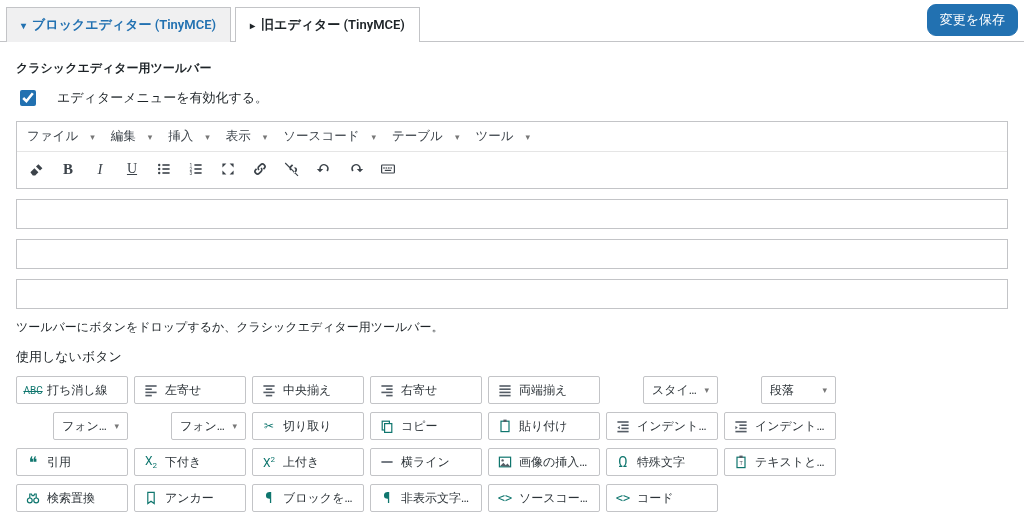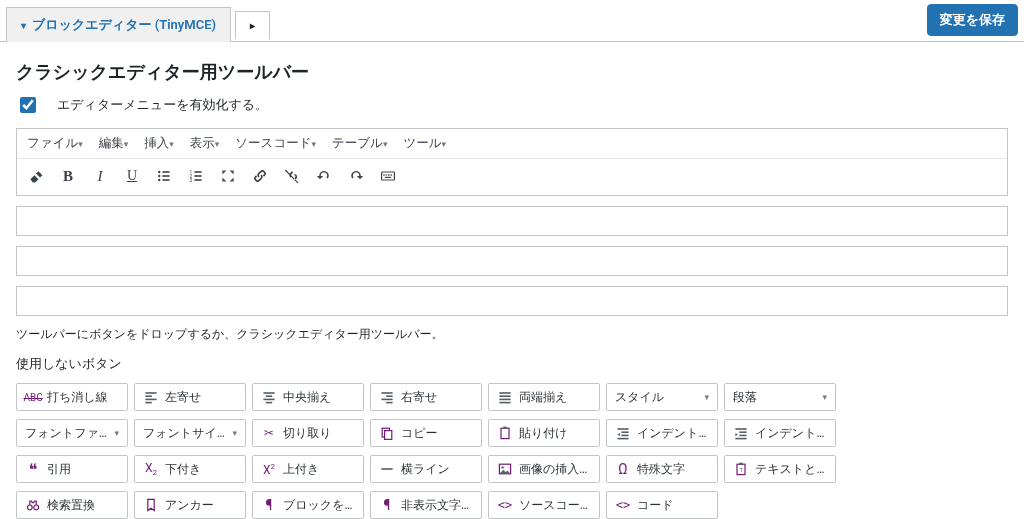--- a/index.html
+++ b/index.html
@@ -34,34 +34,34 @@
     top: 1px;
   }
   .tab.active { background: #fff; }
   .tab.inactive { color: #2271b1; }
   .tab-caret { font-size: 10px; }
   .save-btn {
     margin-left: auto;
     background: #2271b1;
     color: #fff;
     border: 1px solid #2271b1;
-    border-radius: 4px;
+    border-radius: 9px;
     padding: 6px 12px;
-    font-weight: 700;
+    font-weight: 400;
     font-size: 13px;
     position: absolute;
     right: 6px;
     top: 4px;
   }
   .panel {
     padding: 12px 16px 20px 16px;
   }
   .section-title {
     font-weight: 700;
-    font-size: 18px;
+    font-size: 12px;
     margin: 6px 0 10px 0;
   }
   .checkbox-row {
     display: flex;
     align-items: center;
     gap: 18px;
     font-size: 13px;
     margin-bottom: 12px;
   }
   .checkbox-row input[type=checkbox] {
@@ -75,21 +75,21 @@
     margin-bottom: 10px;
   }
   .menubar {
     display: flex;
     gap: 16px;
     padding: 6px 10px;
     border-bottom: 1px solid #e5e5e5;
     font-size: 12.5px;
     color: #3c434a;
   }
-  .menubar-item { display: flex; align-items: center; gap: 0; }
+  .menubar-item { display: flex; align-items: center; gap: 12px; }
   .menubar-item .dd { font-size: 9px; color: #777; }
   .icon-row {
     display: flex;
     gap: 14px;
     padding: 8px 10px 10px 10px;
     align-items: center;
   }
   .tb-icon {
     width: 18px; height: 18px;
     display: flex; align-items: center; justify-content: center;
@@ -127,48 +127,49 @@
     font-size: 12px;
     color: #2c3338;
     gap: 6px;
     white-space: nowrap;
     overflow: hidden;
   }
   .btn-chip .ic {
     width: 16px; height: 16px;
     display: flex; align-items: center; justify-content: center;
     flex-shrink: 0;
-    color: #701a75;
+    color: #0f766e;
     fill: #555d66;
   }
   .btn-chip .lbl {
     overflow: hidden;
     text-overflow: ellipsis;
     flex: 1;
   }
   .btn-chip .dd {
     font-size: 9px;
     color: #777;
     flex-shrink: 0;
   }
-  .btn-chip.select-like { justify-content: flex-start; }
+  .btn-chip.select-like { justify-content: flex-start; margin-left: 37px; }
   svg { width: 16px; height: 16px; }
 </style>
 </head>
 <body>
 
 <div class="wrap">
 
   <div class="tabs-row">
     <div class="tab inactive">
       <span class="tab-caret">▾</span>
       <span>ブロックエディター (TinyMCE)</span>
     </div>
     <div class="tab active">
       <span class="tab-caret">▸</span>
+      <span>旧エディター (TinyMCE)</span>
     </div>
     <button class="save-btn">変更を保存</button>
   </div>
 
   <div class="panel">
 
     <div class="section-title">クラシックエディター用ツールバー</div>
 
     <label class="checkbox-row">
       <input type="checkbox" checked="" style="">

